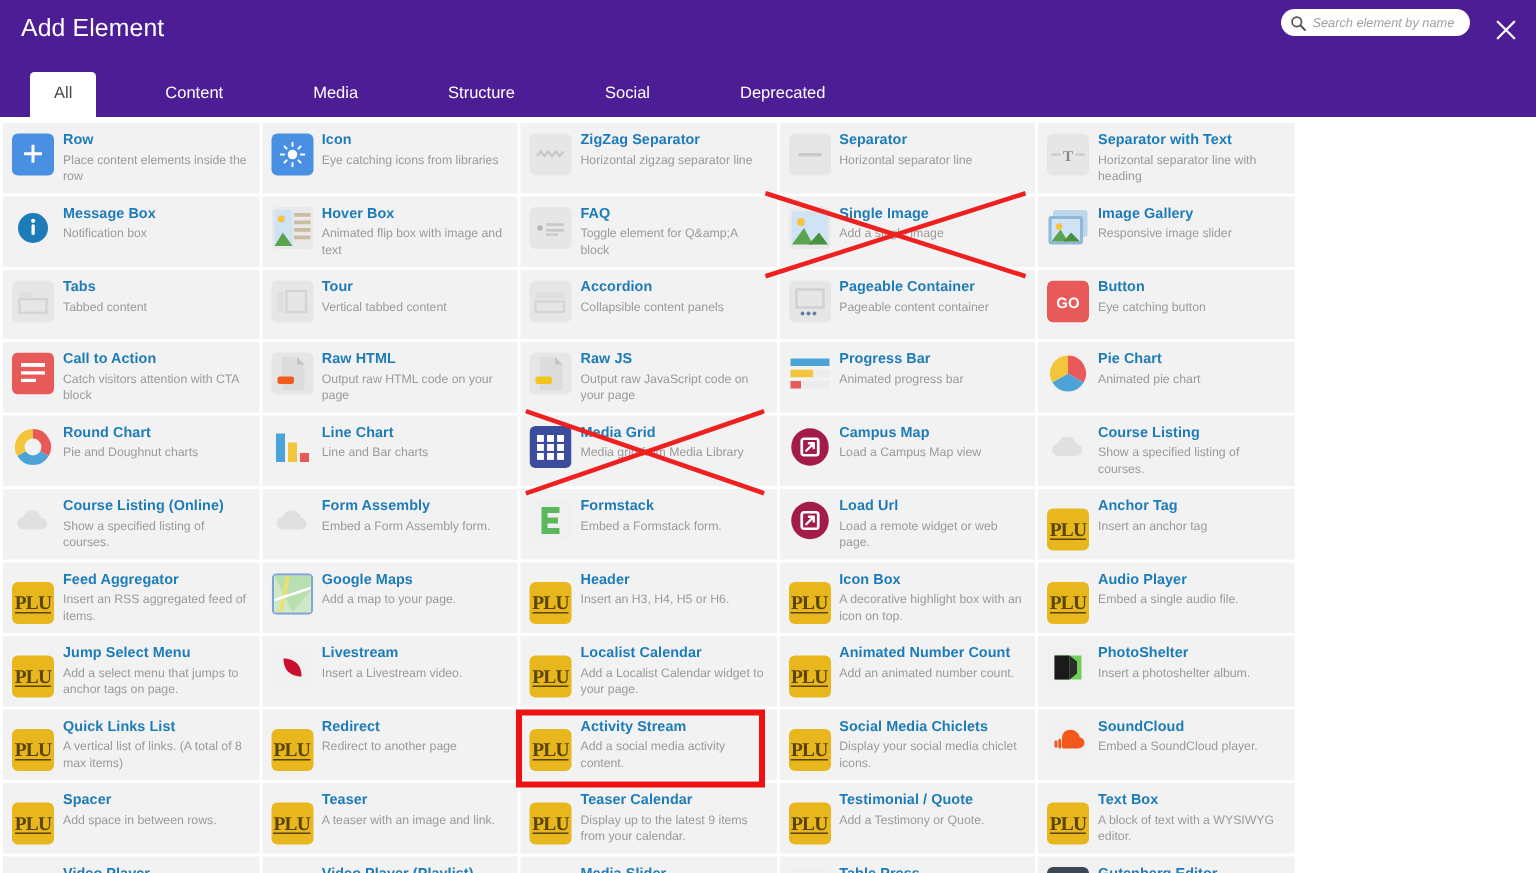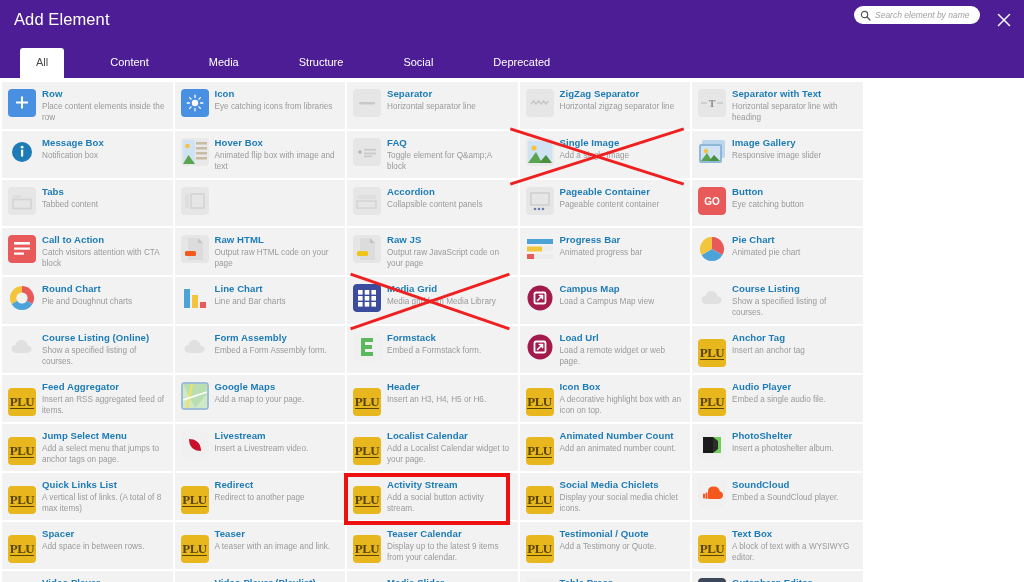--- a/index.html
+++ b/index.html
@@ -186,37 +186,37 @@
           </div>
         </div>
         <div class="cell-text">
           <div class="cell-title">Icon</div>
           <div class="cell-desc">Eye catching icons from libraries</div>
         </div>
       </div>
       <div class="cell">
         <div class="cell-icon">
           <svg class="ic ic-gray" viewBox="0 0 28 28">
+            <path d="M5 15 l2.5 -3 l2.5 3 l2.5 -3 l2.5 3 l2.5 -3 l2.5 3 l2.5 -3" fill="none" stroke="#c9c9c9" stroke-width="1.6"></path>
+          </svg>
+        </div>
+        <div class="cell-text">
+          <div class="cell-title">ZigZag Separator</div>
+          <div class="cell-desc">Horizontal zigzag separator line</div>
+        </div>
+      </div>
+      <div class="cell">
+        <div class="cell-icon">
+          <svg class="ic ic-gray" viewBox="0 0 28 28">
             <rect x="6" y="13" width="16" height="2.4" rx="1.2" fill="#c9c9c9"></rect>
           </svg>
         </div>
         <div class="cell-text">
           <div class="cell-title">Separator</div>
           <div class="cell-desc">Horizontal separator line</div>
-        </div>
-      </div>
-      <div class="cell">
-        <div class="cell-icon">
-          <svg class="ic ic-gray" viewBox="0 0 28 28">
-            <path d="M5 15 l2.5 -3 l2.5 3 l2.5 -3 l2.5 3 l2.5 -3 l2.5 3 l2.5 -3" fill="none" stroke="#c9c9c9" stroke-width="1.6"></path>
-          </svg>
-        </div>
-        <div class="cell-text">
-          <div class="cell-title">ZigZag Separator</div>
-          <div class="cell-desc">Horizontal zigzag separator line</div>
         </div>
       </div>
       <div class="cell">
         <div class="cell-icon">
           <svg class="ic ic-gray" viewBox="0 0 28 28">
             <line x1="3" y1="14" x2="9" y2="14" stroke="#c9c9c9" stroke-width="1.5"></line>
             <line x1="19" y1="14" x2="25" y2="14" stroke="#c9c9c9" stroke-width="1.5"></line>
             <text x="14" y="18" font-size="10" font-weight="bold" fill="#8a8a8a" text-anchor="middle" font-family="Liberation Serif, serif">T</text>
           </svg>
         </div>
@@ -312,20 +312,24 @@
           <div class="cell-title">Tabs</div>
           <div class="cell-desc">Tabbed content</div>
         </div>
       </div>
       <div class="cell">
         <div class="cell-icon">
           <svg class="ic ic-gray" viewBox="0 0 28 28">
             <rect x="4" y="7" width="4" height="14" fill="#dedede"></rect>
             <rect x="10" y="7" width="13" height="14" fill="none" stroke="#d4d4d4" stroke-width="1.6"></rect>
           </svg>
+        </div>
+        <div class="cell-text">
+          <div class="cell-title">Tour</div>
+          <div class="cell-desc">Vertical tabbed content</div>
         </div>
       </div>
       <div class="cell">
         <div class="cell-icon">
           <svg class="ic ic-gray" viewBox="0 0 28 28">
             <rect x="4" y="8" width="19" height="4" fill="#dedede"></rect>
             <rect x="4" y="14" width="19" height="7" fill="none" stroke="#d4d4d4" stroke-width="1.5"></rect>
           </svg>
         </div>
         <div class="cell-text">
@@ -700,21 +704,21 @@
         </div>
       </div>
       <div class="cell">
         <div class="cell-icon">
           <div class="ic ic-plu">
             <span>PLU</span>
           </div>
         </div>
         <div class="cell-text">
           <div class="cell-title">Activity Stream</div>
-          <div class="cell-desc">Add a social button activity stream.</div>
+          <div class="cell-desc">Add a social media activity content.</div>
         </div>
       </div>
       <div class="cell">
         <div class="cell-icon">
           <div class="ic ic-plu">
             <span>PLU</span>
           </div>
         </div>
         <div class="cell-text">
           <div class="cell-title">Social Media Chiclets</div>

